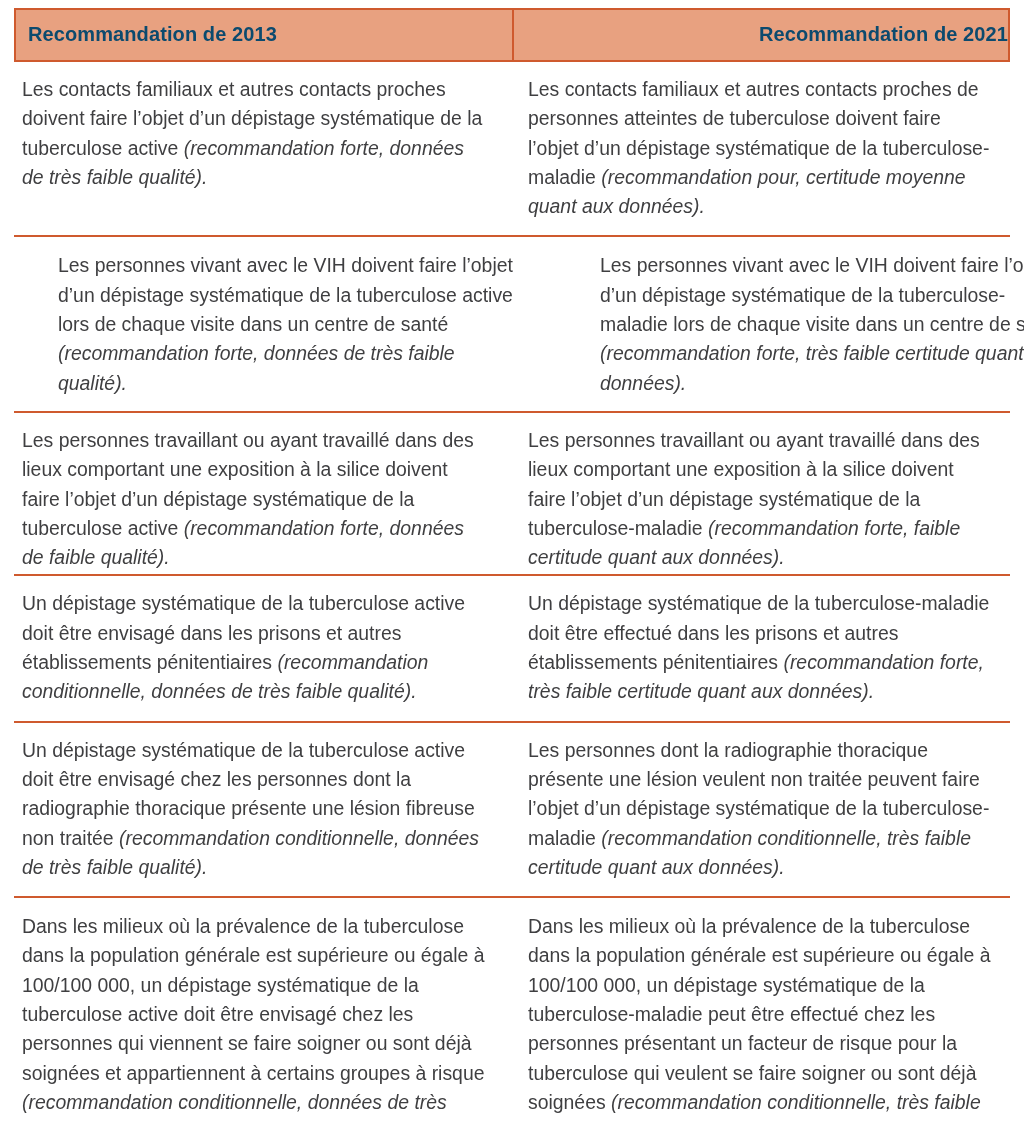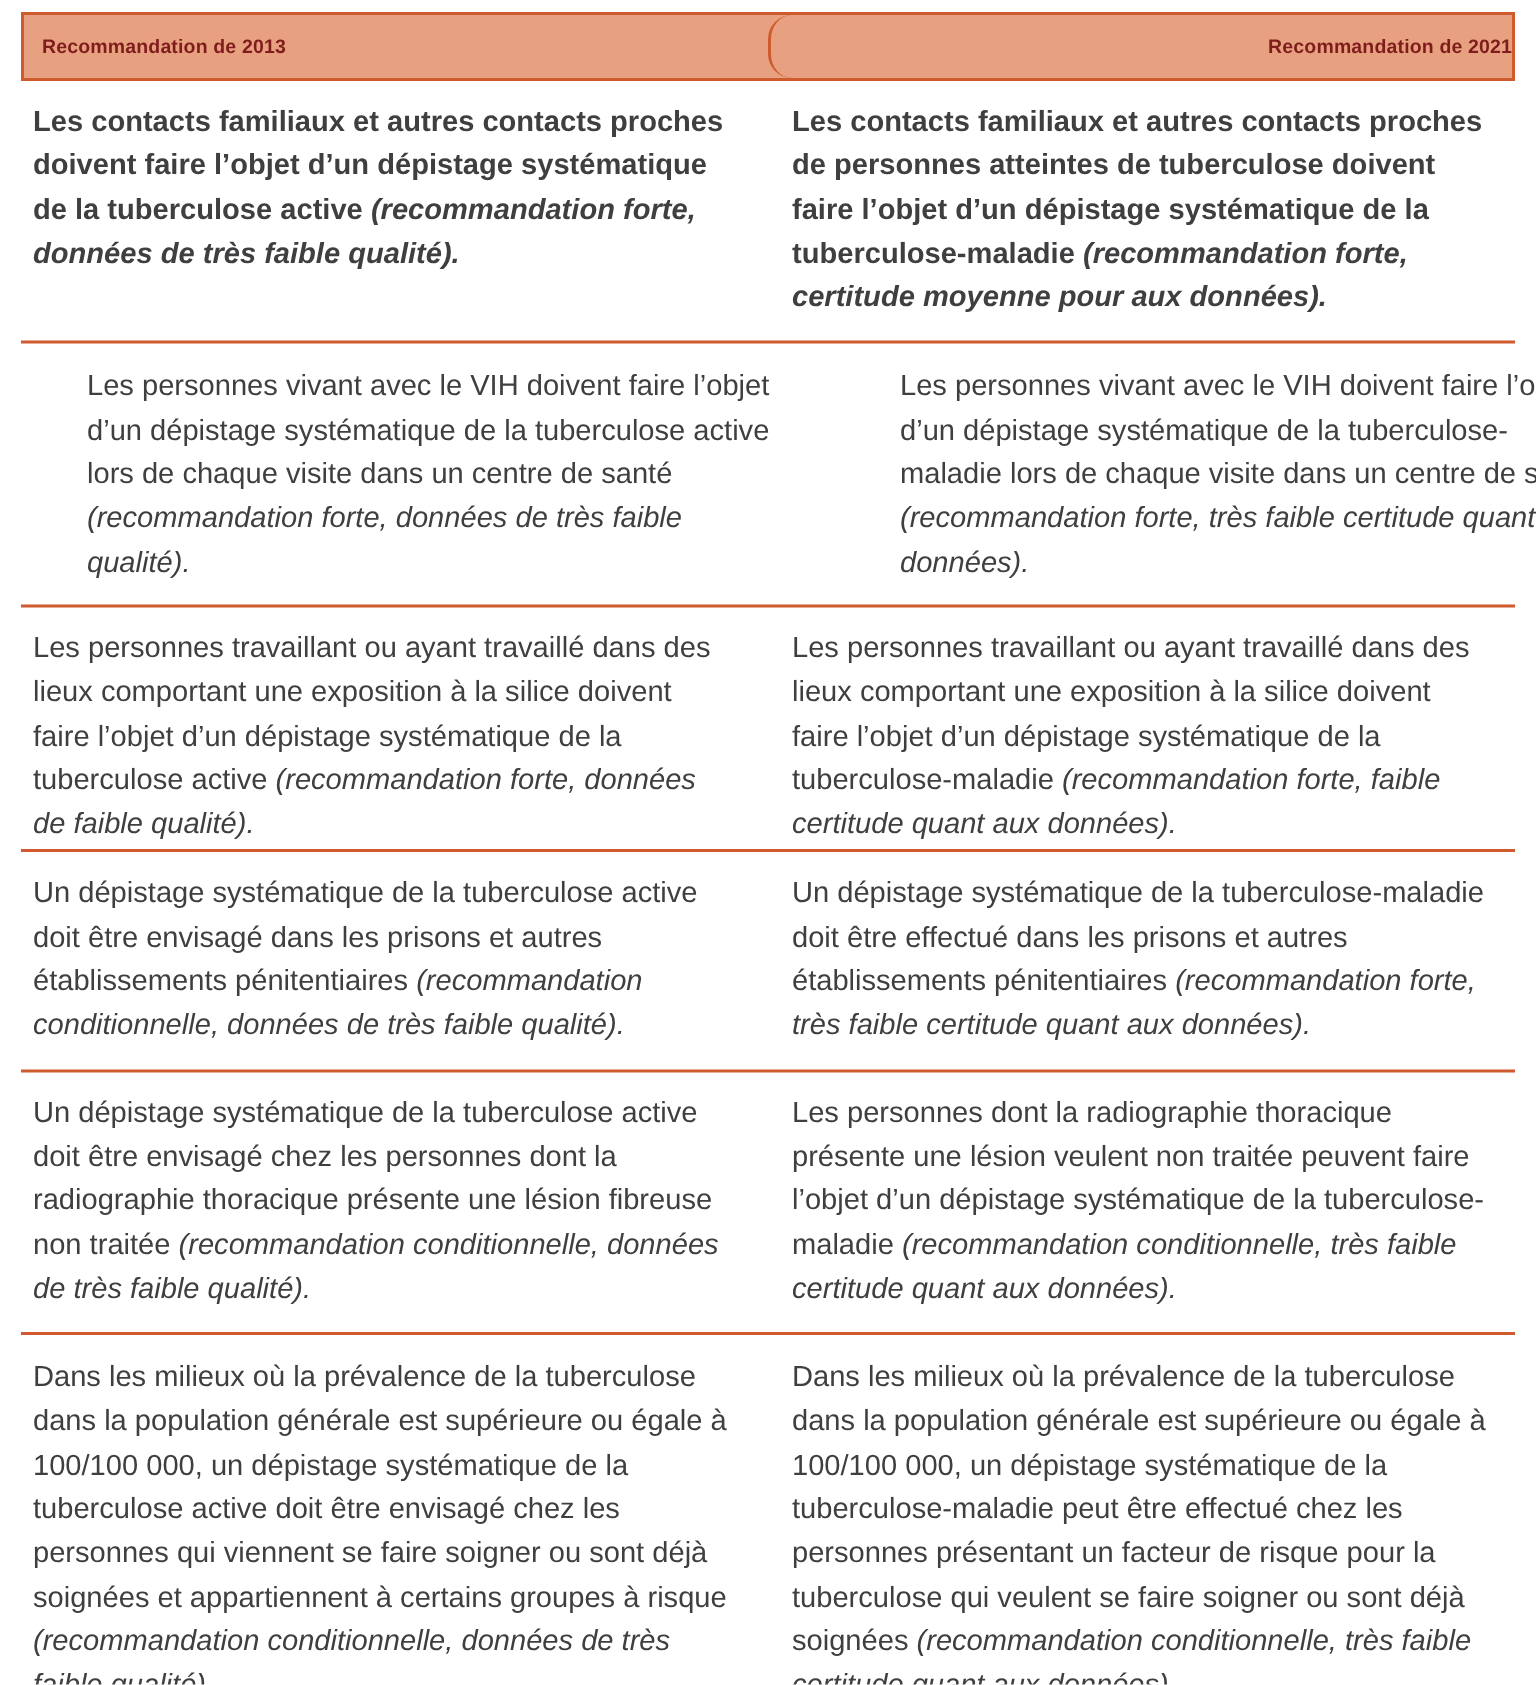--- a/index.html
+++ b/index.html
@@ -27,25 +27,24 @@
     display: flex;
     margin: 8px 14px 0 14px;
     border: 2px solid #CF5A2E;
     background: #E8A180;
     box-sizing: border-box;
   }
   .header-cell {
     flex: 0 0 50%;
     box-sizing: border-box;
     padding: 13px 0 14px 12px;
-    font-size: 13px;
+    font-size: 20px;
     font-weight: bold;
-    color: #7f1d1d;
+    color: #0c4a6e;
     letter-spacing: 0.1px;
-    border-radius: 16px;
   }
   .header-cell.right {
     border-left: 2px solid #CF5A2E;
     padding-left: 16px;
     text-align: right;
   }
 
   
   .table-body {
     margin: 0 14px;
@@ -74,21 +73,21 @@
     padding-right: 14px;
   }
   .cell p {
     margin: 0;
   }
   .cell .qual {
     font-style: italic;
   }
 
   
-  .row-1 .cell { padding-bottom: 14px; font-weight: bold; }
+  .row-1 .cell { padding-bottom: 14px; }
   .row-2 .cell { padding-top: 14px; padding-bottom: 13px; margin-left: 36px; }
   .row-3 .cell { padding-top: 13px; padding-bottom: 2px; }
   .row-4 .cell { padding-top: 13px; padding-bottom: 14px; }
   .row-5 .cell { padding-top: 13px; padding-bottom: 14px; }
   .row-6 .cell { padding-top: 14px; padding-bottom: 12px; }
 </style>
 </head>
 <body>
 
 <div class="comparison-table">
@@ -98,21 +97,21 @@
     <div class="header-cell right">Recommandation de 2021</div>
   </div>
 
   <div class="table-body">
 
     <div class="table-row row-1">
       <div class="cell left">
         <p><span>Les contacts familiaux et autres contacts proches doivent faire l’objet d’un dépistage systématique de la tuberculose active </span><span class="qual">(recommandation forte, données de très faible qualité).</span></p>
       </div>
       <div class="cell right">
-        <p><span>Les contacts familiaux et autres contacts proches de personnes atteintes de tuberculose doivent faire l’objet d’un dépistage systématique de la tuberculose-maladie </span><span class="qual">(recommandation forte, certitude moyenne pour aux données).</span></p>
+        <p><span>Les contacts familiaux et autres contacts proches de personnes atteintes de tuberculose doivent faire l’objet d’un dépistage systématique de la tuberculose-maladie </span><span class="qual">(recommandation pour, certitude moyenne quant aux données).</span></p>
       </div>
     </div>
 
     <div class="table-row row-2">
       <div class="cell left">
         <p><span>Les personnes vivant avec le VIH doivent faire l’objet d’un dépistage systématique de la tuberculose active lors de chaque visite dans un centre de santé </span><span class="qual">(recommandation forte, données de très faible qualité).</span></p>
       </div>
       <div class="cell right">
         <p><span>Les personnes vivant avec le VIH doivent faire l’objet d’un dépistage systématique de la tuberculose-maladie lors de chaque visite dans un centre de santé </span><span class="qual">(recommandation forte, très faible certitude quant aux données).</span></p>
       </div>

